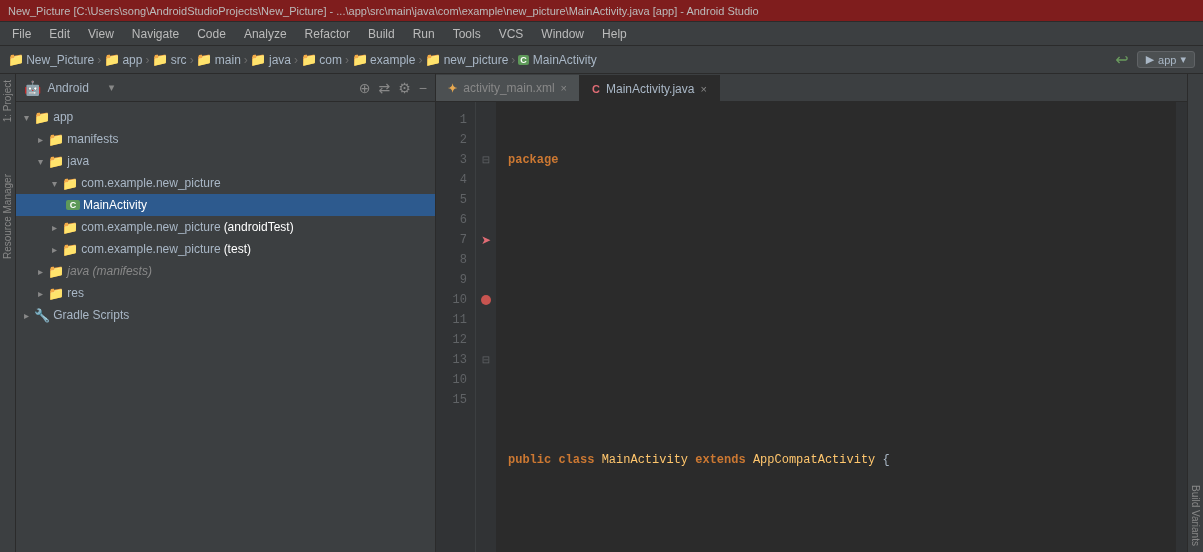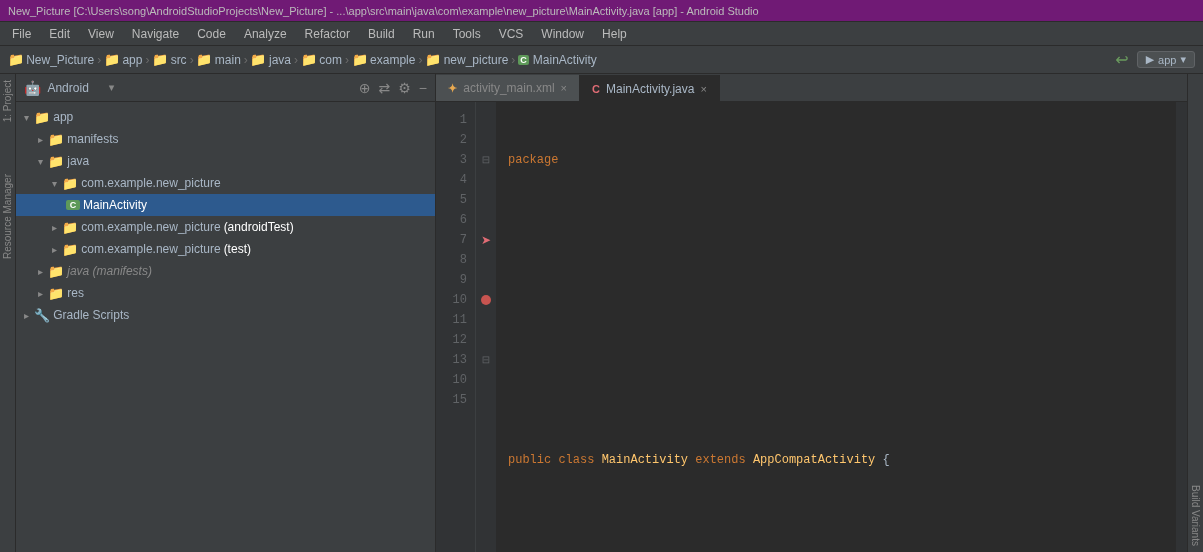--- a/index.html
+++ b/index.html
@@ -8,21 +8,21 @@
       font-size: 12px;
       background: #3c3f41;
       color: #a9b7c6;
       width: 1203px;
       height: 552px;
       overflow: hidden;
     }
 
     
     .title-bar {
-      background: #701a75;
+      background: #7f1d1d;
       height: 22px;
       display: flex;
       align-items: center;
       padding: 0 8px;
       font-size: 11px;
       color: #bbbbbb;
       border-bottom: 1px solid #2b2b2b;
     }
 
     
@@ -267,21 +267,21 @@
       font-size: 12px;
       line-height: 20px;
       overflow: auto;
       white-space: pre;
     }
     .code-line {
       height: 20px;
       display: flex;
       align-items: center;
     }
-    .kw-orange { color: #cc7832; font-weight: normal; }
+    .kw-orange { color: #cc7832; font-weight: bold; }
     .type-yellow { color: #ffc66d; }
     .plain { color: #a9b7c6; }
     .fold-inline { color: #9b9b9b; background: #3c3f41; border: 1px solid #606366; border-radius: 2px; padding: 0 3px; font-size: 10px; cursor: pointer; }
 
     
     .right-strip {
       width: 12px;
       background: #313335;
       border-left: 1px solid #2b2b2b;
     }

